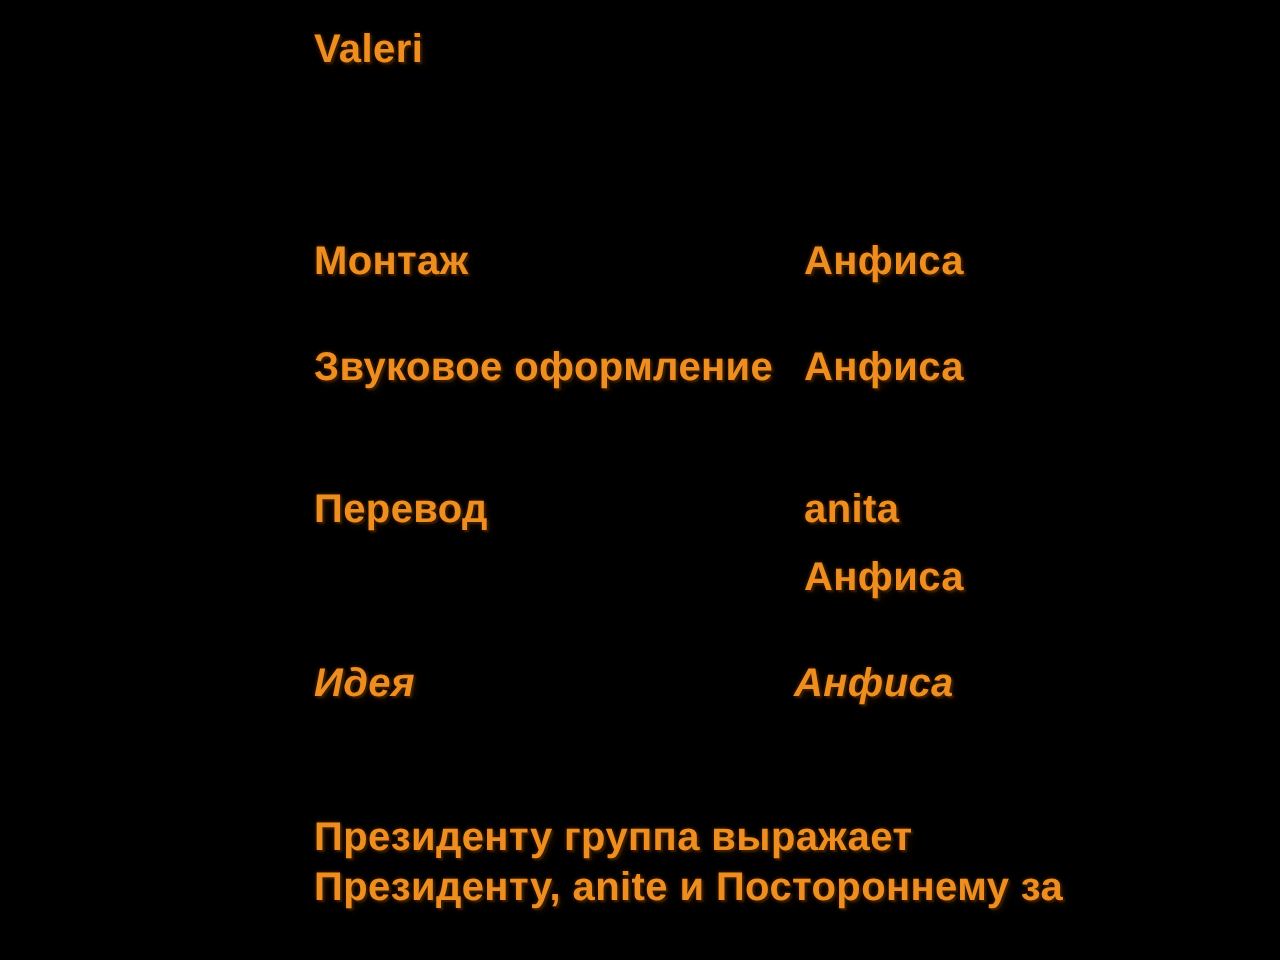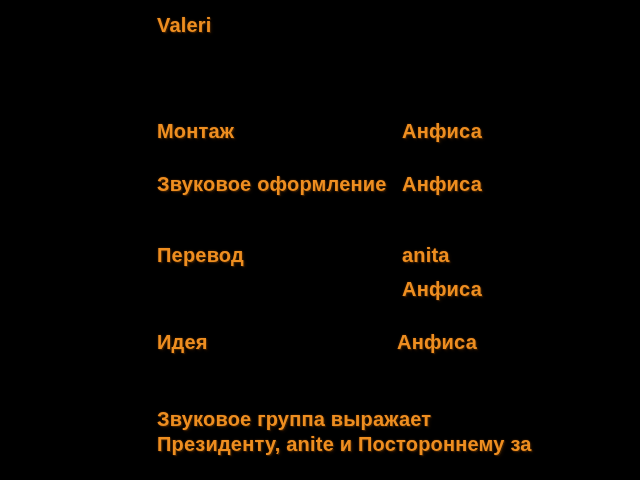--- a/index.html
+++ b/index.html
@@ -36,21 +36,21 @@
     position: absolute;
     left: 0;
     width: 420px;
     height: 22px;
     white-space: nowrap;
   }
   .role-row:nth-child(1) { top: 0px; }
   .role-row:nth-child(2) { top: 53px; }
   .role-row:nth-child(3) { top: 88px; margin-top: 36px; }
   .role-row:nth-child(4) { top: 158px; }
-  .role-row:nth-child(5) { top: 211px; }
+  .role-row:nth-child(5) { top: 211px; font-style: italic; }
   .role-name {
     position: absolute;
     left: 245px;
     top: 0;
   }
   .role-row:nth-child(5) .role-name { left: 240px; }
   .footer {
     position: absolute;
     left: 157px;
     top: 407px;
@@ -83,17 +83,17 @@
     <div class="role-row">
       <span class="role-name">Анфиса</span>
     </div>
     <div class="role-row">
       <span class="role-label">Идея</span>
       <span class="role-name">Анфиса</span>
     </div>
   </div>
 
   <div class="footer">
-    <div>Звуковое группа выражает</div>
+    <div>Президенту группа выражает</div>
     <div>Президенту, anite и Постороннему за</div>
   </div>
 
 </div>
 
 </body></html>

